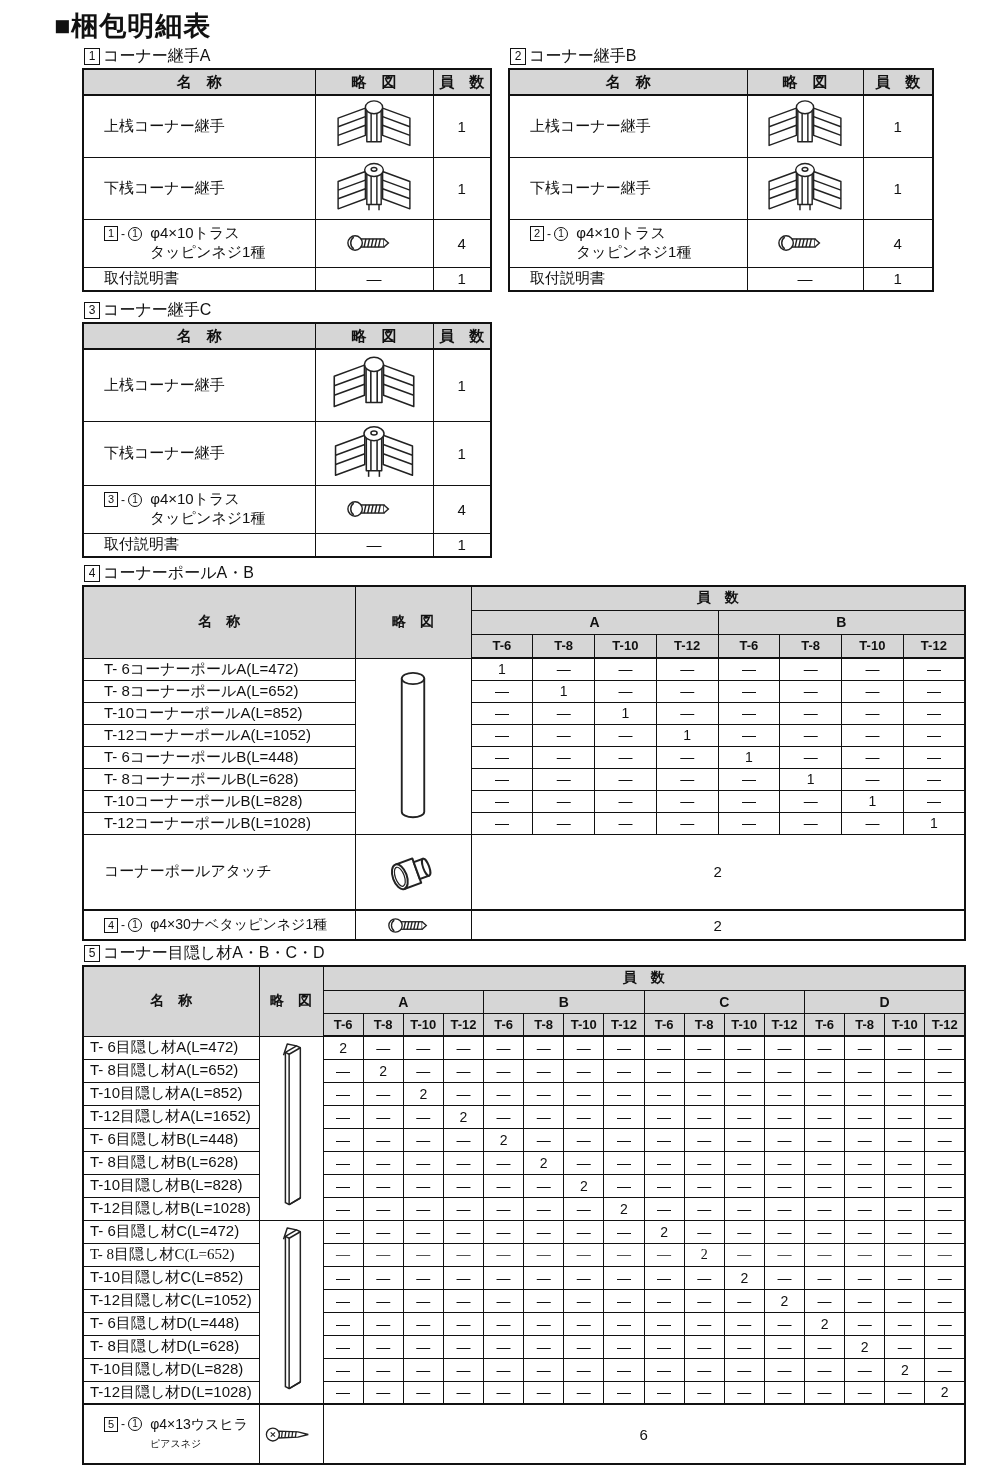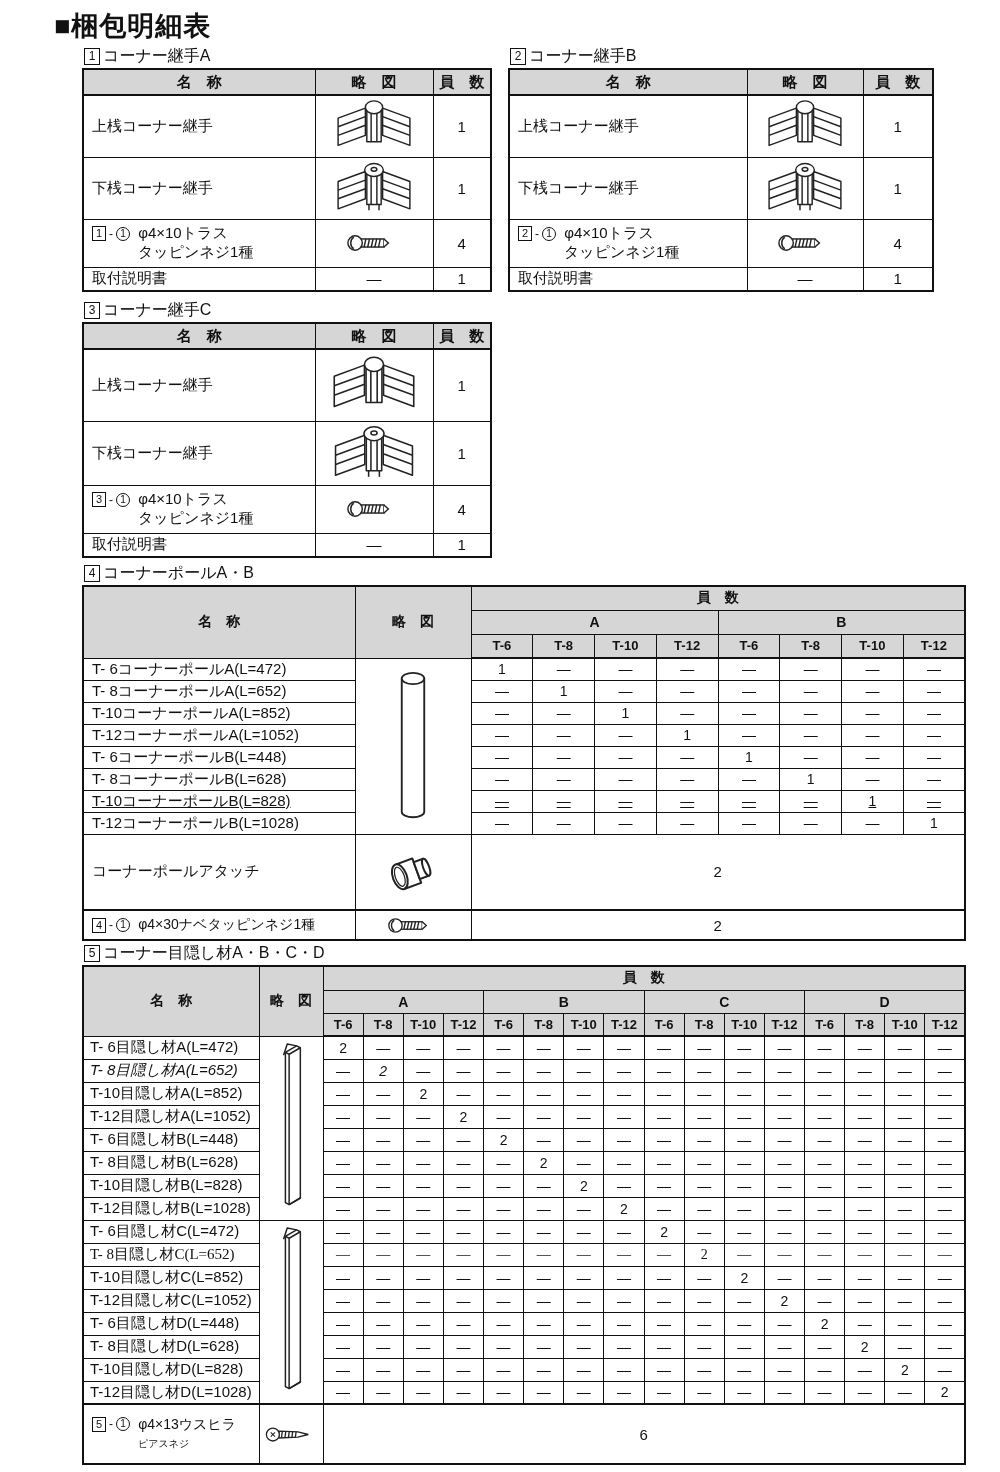--- a/index.html
+++ b/index.html
@@ -15,21 +15,21 @@
   .circ { display:inline-block; border:1px solid #111; border-radius:50%; width:14px; height:14px; line-height:12px; text-align:center; font-size:10px; background:#fff; }
   .pfx-dash { font-size:12px; margin:0 1px; }
 
   table.tbl { position:absolute; border-collapse:collapse; table-layout:fixed; background:#fff; border:2px solid #111; }
   .tbl th, .tbl td { border:1px solid #111; overflow:hidden; vertical-align:middle; }
   .tbl thead th { background:#d6d6d6; font-weight:bold; font-size:15px; text-align:center; }
   .tbl thead tr:last-child th { border-bottom:2px solid #111; }
   .grid thead th { font-size:14px; }
   .grid thead th.size { font-size:13px; }
 
-  td.name { text-align:left; padding-left:8px; font-size:15px; }
+  td.name { text-align:left; padding-left:20px; font-size:15px; }
   td.name2 { text-align:left; padding-left:6px; font-size:15px; white-space:nowrap; }
   td.num { text-align:center; font-size:15px; }
   td.numsm { text-align:center; font-size:14px; }
   td.sketch { text-align:center; }
   .scr-l1 { display:flex; align-items:center; gap:2px; }
   .scr-l2 { padding-left:46px; }
   .scr2 { line-height:20px; }
   tr.sect td { border-top:2px solid #111; }
   svg.lineart { display:block; margin:0 auto; }
 </style>
@@ -396,21 +396,21 @@
           <td class="name">T- 8コーナーポールB(L=628)</td>
           <td class="numsm">―</td>
           <td class="numsm">―</td>
           <td class="numsm">―</td>
           <td class="numsm">―</td>
           <td class="numsm">―</td>
           <td class="numsm">1</td>
           <td class="numsm">―</td>
           <td class="numsm">―</td>
         </tr>
-        <tr style="height: 22px; text-decoration: underline;">
+        <tr style="height: 22px;">
           <td class="name">T-10コーナーポールB(L=828)</td>
           <td class="numsm">―</td>
           <td class="numsm">―</td>
           <td class="numsm">―</td>
           <td class="numsm">―</td>
           <td class="numsm">―</td>
           <td class="numsm">―</td>
           <td class="numsm">1</td>
           <td class="numsm">―</td>
         </tr>
@@ -524,21 +524,21 @@
           <td class="numsm">―</td>
           <td class="numsm">―</td>
           <td class="numsm">―</td>
           <td class="numsm">―</td>
           <td class="numsm">―</td>
           <td class="numsm">―</td>
           <td class="numsm">―</td>
           <td class="numsm">―</td>
           <td class="numsm">―</td>
         </tr>
-        <tr style="height: 23px; font-style: italic;">
+        <tr style="height: 23px;">
           <td class="name2">T- 8目隠し材A(L=652)</td>
           <td class="numsm">―</td>
           <td class="numsm">2</td>
           <td class="numsm">―</td>
           <td class="numsm">―</td>
           <td class="numsm">―</td>
           <td class="numsm">―</td>
           <td class="numsm">―</td>
           <td class="numsm">―</td>
           <td class="numsm">―</td>
@@ -563,21 +563,21 @@
           <td class="numsm">―</td>
           <td class="numsm">―</td>
           <td class="numsm">―</td>
           <td class="numsm">―</td>
           <td class="numsm">―</td>
           <td class="numsm">―</td>
           <td class="numsm">―</td>
           <td class="numsm">―</td>
         </tr>
         <tr style="height: 23px;">
-          <td class="name2">T-12目隠し材A(L=1052)</td>
+          <td class="name2">T-12目隠し材A(L=1652)</td>
           <td class="numsm">―</td>
           <td class="numsm">―</td>
           <td class="numsm">―</td>
           <td class="numsm">2</td>
           <td class="numsm">―</td>
           <td class="numsm">―</td>
           <td class="numsm">―</td>
           <td class="numsm">―</td>
           <td class="numsm">―</td>
           <td class="numsm">―</td>

